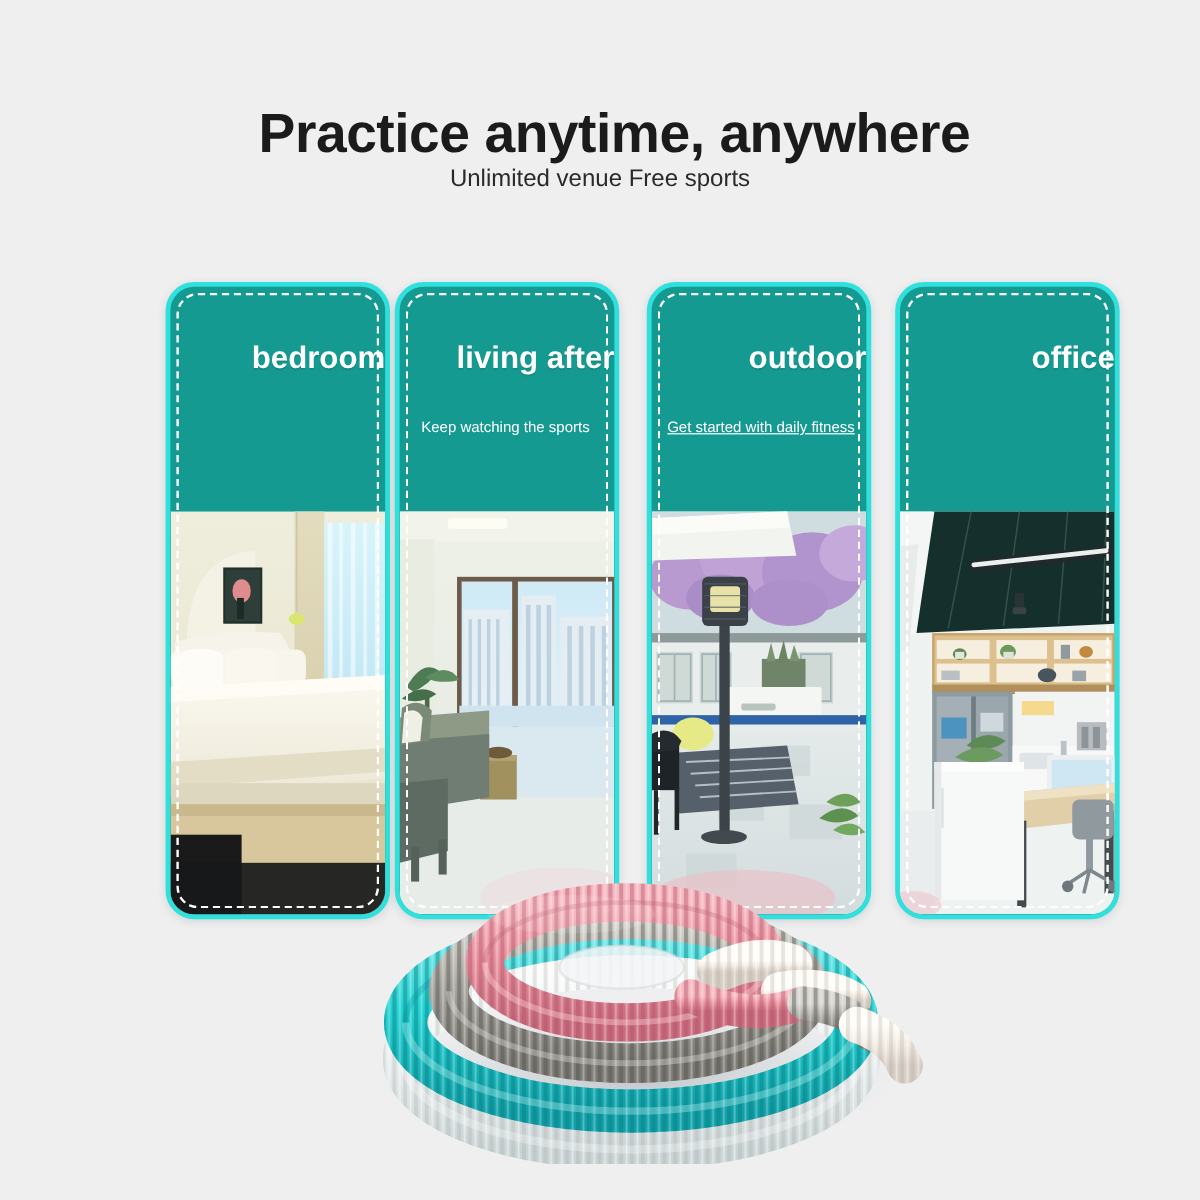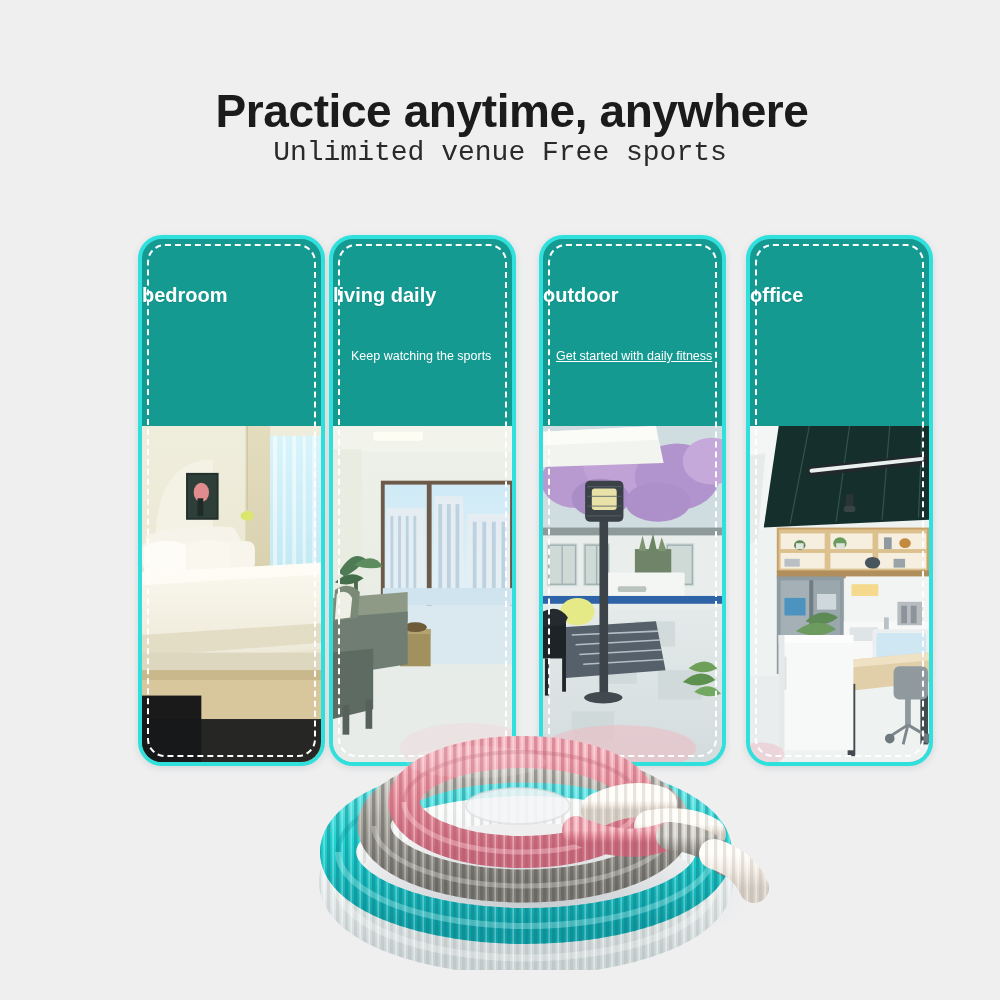--- a/index.html
+++ b/index.html
@@ -15,23 +15,23 @@
   
   .header{position:absolute;left:0;top:0;width:1000px;text-align:center;}
   .headline{
     margin:12px;padding:0;
     font-size:46px;font-weight:bold;color:#1b1b1b;
     letter-spacing:-0.4px;line-height:1;
     position:absolute;top:76px;width:1000px;
   }
   .subhead{
     margin:0;padding:0;
-    font-size:28px;font-weight:normal;color:#2a2a2a;
+    font-size:20px;font-weight:normal;color:#2a2a2a;
     line-height:1;
-    position:absolute;top:139px;width:1000px;font-family:Liberation Mono, monospace;
+    position:absolute;top:139px;width:1000px;
   }
 
   
   .cards{position:absolute;left:0;top:0;width:1000px;height:1000px;}
   .card{
     position:absolute;
     top:235px;
     width:187px;height:531px;
     border-radius:24px;
     background:#159a92;
@@ -48,22 +48,22 @@
   .dash{
     position:absolute;left:5px;top:5px;right:5px;bottom:5px;
     border:2px dashed #ffffff;
     border-radius:18px;
     box-sizing:border-box;
     pointer-events:none;
     z-index:6;
   }
   .card-title{
     position:absolute;left:0;top:46px;width:100%;
-    text-align:left;
-    font-size:20px;font-weight:bold;color:#ffffff;
+    text-align:right;
+    font-size:26px;font-weight:bold;color:#ffffff;
     line-height:1;z-index:5;
     text-shadow:0 1px 1px rgba(0,0,0,.10);
   }
   .card-desc{
     position:absolute;left:18px;top:108px;width:151px;
     font-size:12.5px;color:#ffffff;line-height:1.45;
     z-index:5;text-align:left;
   }
   .card.c2 .card-desc{left:13px;width:163px;text-decoration:underline;}
   .photo{
@@ -143,21 +143,21 @@
           <rect x="0" y="250" width="187" height="94" fill="#d8c79c"></rect>
           <rect x="0" y="250" width="187" height="10" fill="#c9b88c"></rect>
           <rect x="0" y="276" width="62" height="68" fill="#1a1a1a"></rect>
           <rect x="0" y="300" width="187" height="44" fill="#17181a" opacity=".92"></rect>
         </svg>
       </div>
     </div>
 
     <div class="card c1">
       <div class="dash"></div>
-      <div class="card-title">living daily</div>
+      <div class="card-title">living after</div>
       <div class="card-desc">Keep watching the sports</div>
       <div class="photo">
         <svg viewBox="0 0 187 344" preserveAspectRatio="none">
           <defs>
             <linearGradient id="lvWall" x1="0" y1="0" x2="0" y2="1">
               <stop offset="0" stop-color="#eef1e8"></stop>
                 <stop offset="1" stop-color="#e3e9e2"></stop>
             </linearGradient>
             <linearGradient id="lvSky" x1="0" y1="0" x2="0" y2="1">
               <stop offset="0" stop-color="#cfeaf6"></stop>

